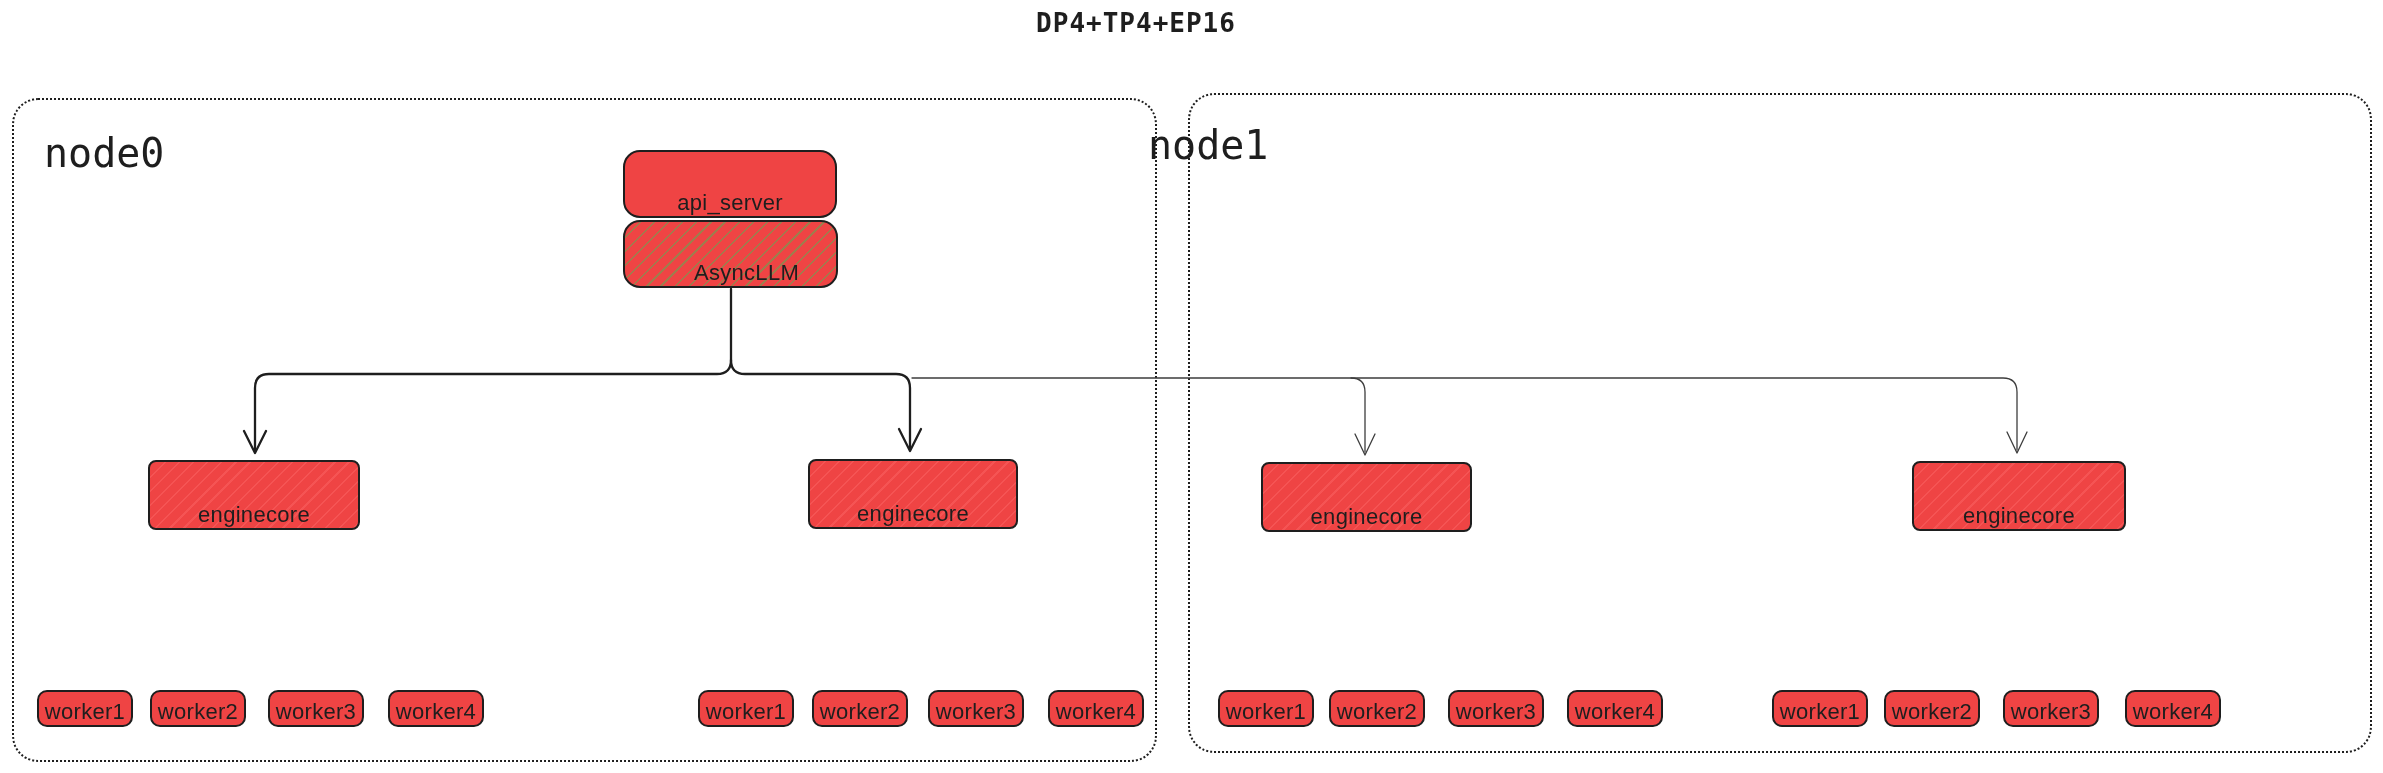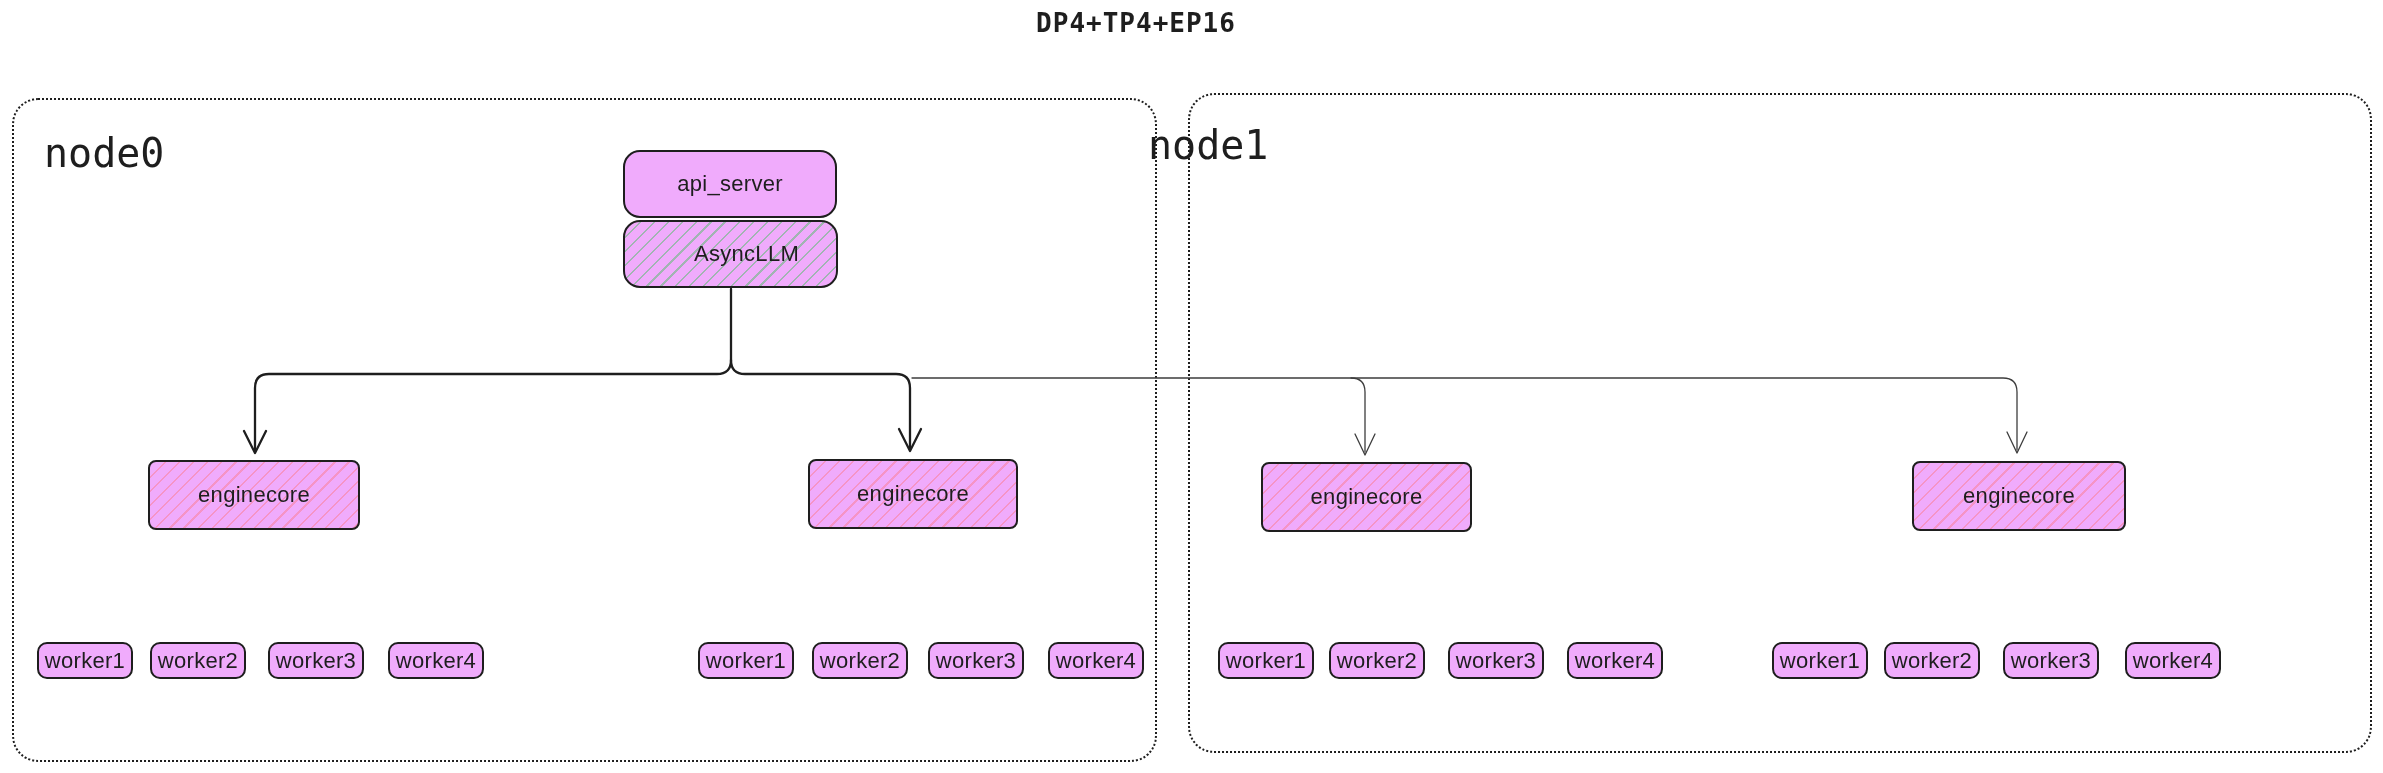--- a/index.html
+++ b/index.html
@@ -14,25 +14,25 @@
     text-align:center;
   }
   .node-container{
     border:2.5px dotted #1e1e1e;border-radius:26px;background:transparent;
   }
   .node-label{
     font-family:"DejaVu Sans Mono","Liberation Mono",monospace;
     font-size:40px;font-weight:400;color:#1e1e1e;
   }
   .shape{
-    border:2.5px solid #1e1e1e;border-radius:17px;background:#f0abfc;
-    display:flex;align-items:center;justify-content:center;
+    border:2.5px solid #1e1e1e;border-radius:17px;background:#ef4444;
+    display:flex;align-items:flex-end;justify-content:center;
     font-size:22px;color:#1e1e1e;letter-spacing:0.3px;
   }
-  .worker{border-radius:10px;border-width:2.2px;}
+  .worker{border-radius:10px;border-width:2.2px;margin-top:48px;}
   .hatch-green{
     background-image:repeating-linear-gradient(135deg,
       rgba(64,192,87,0.45) 0px, rgba(64,192,87,0.45) 1.6px,
       transparent 1.6px, transparent 10px);
   }
   .hatch-red{
     background-image:repeating-linear-gradient(135deg,
       rgba(255,110,110,0.38) 0px, rgba(255,110,110,0.38) 1.6px,
       transparent 1.6px, transparent 10px);
     border-radius:8px;

